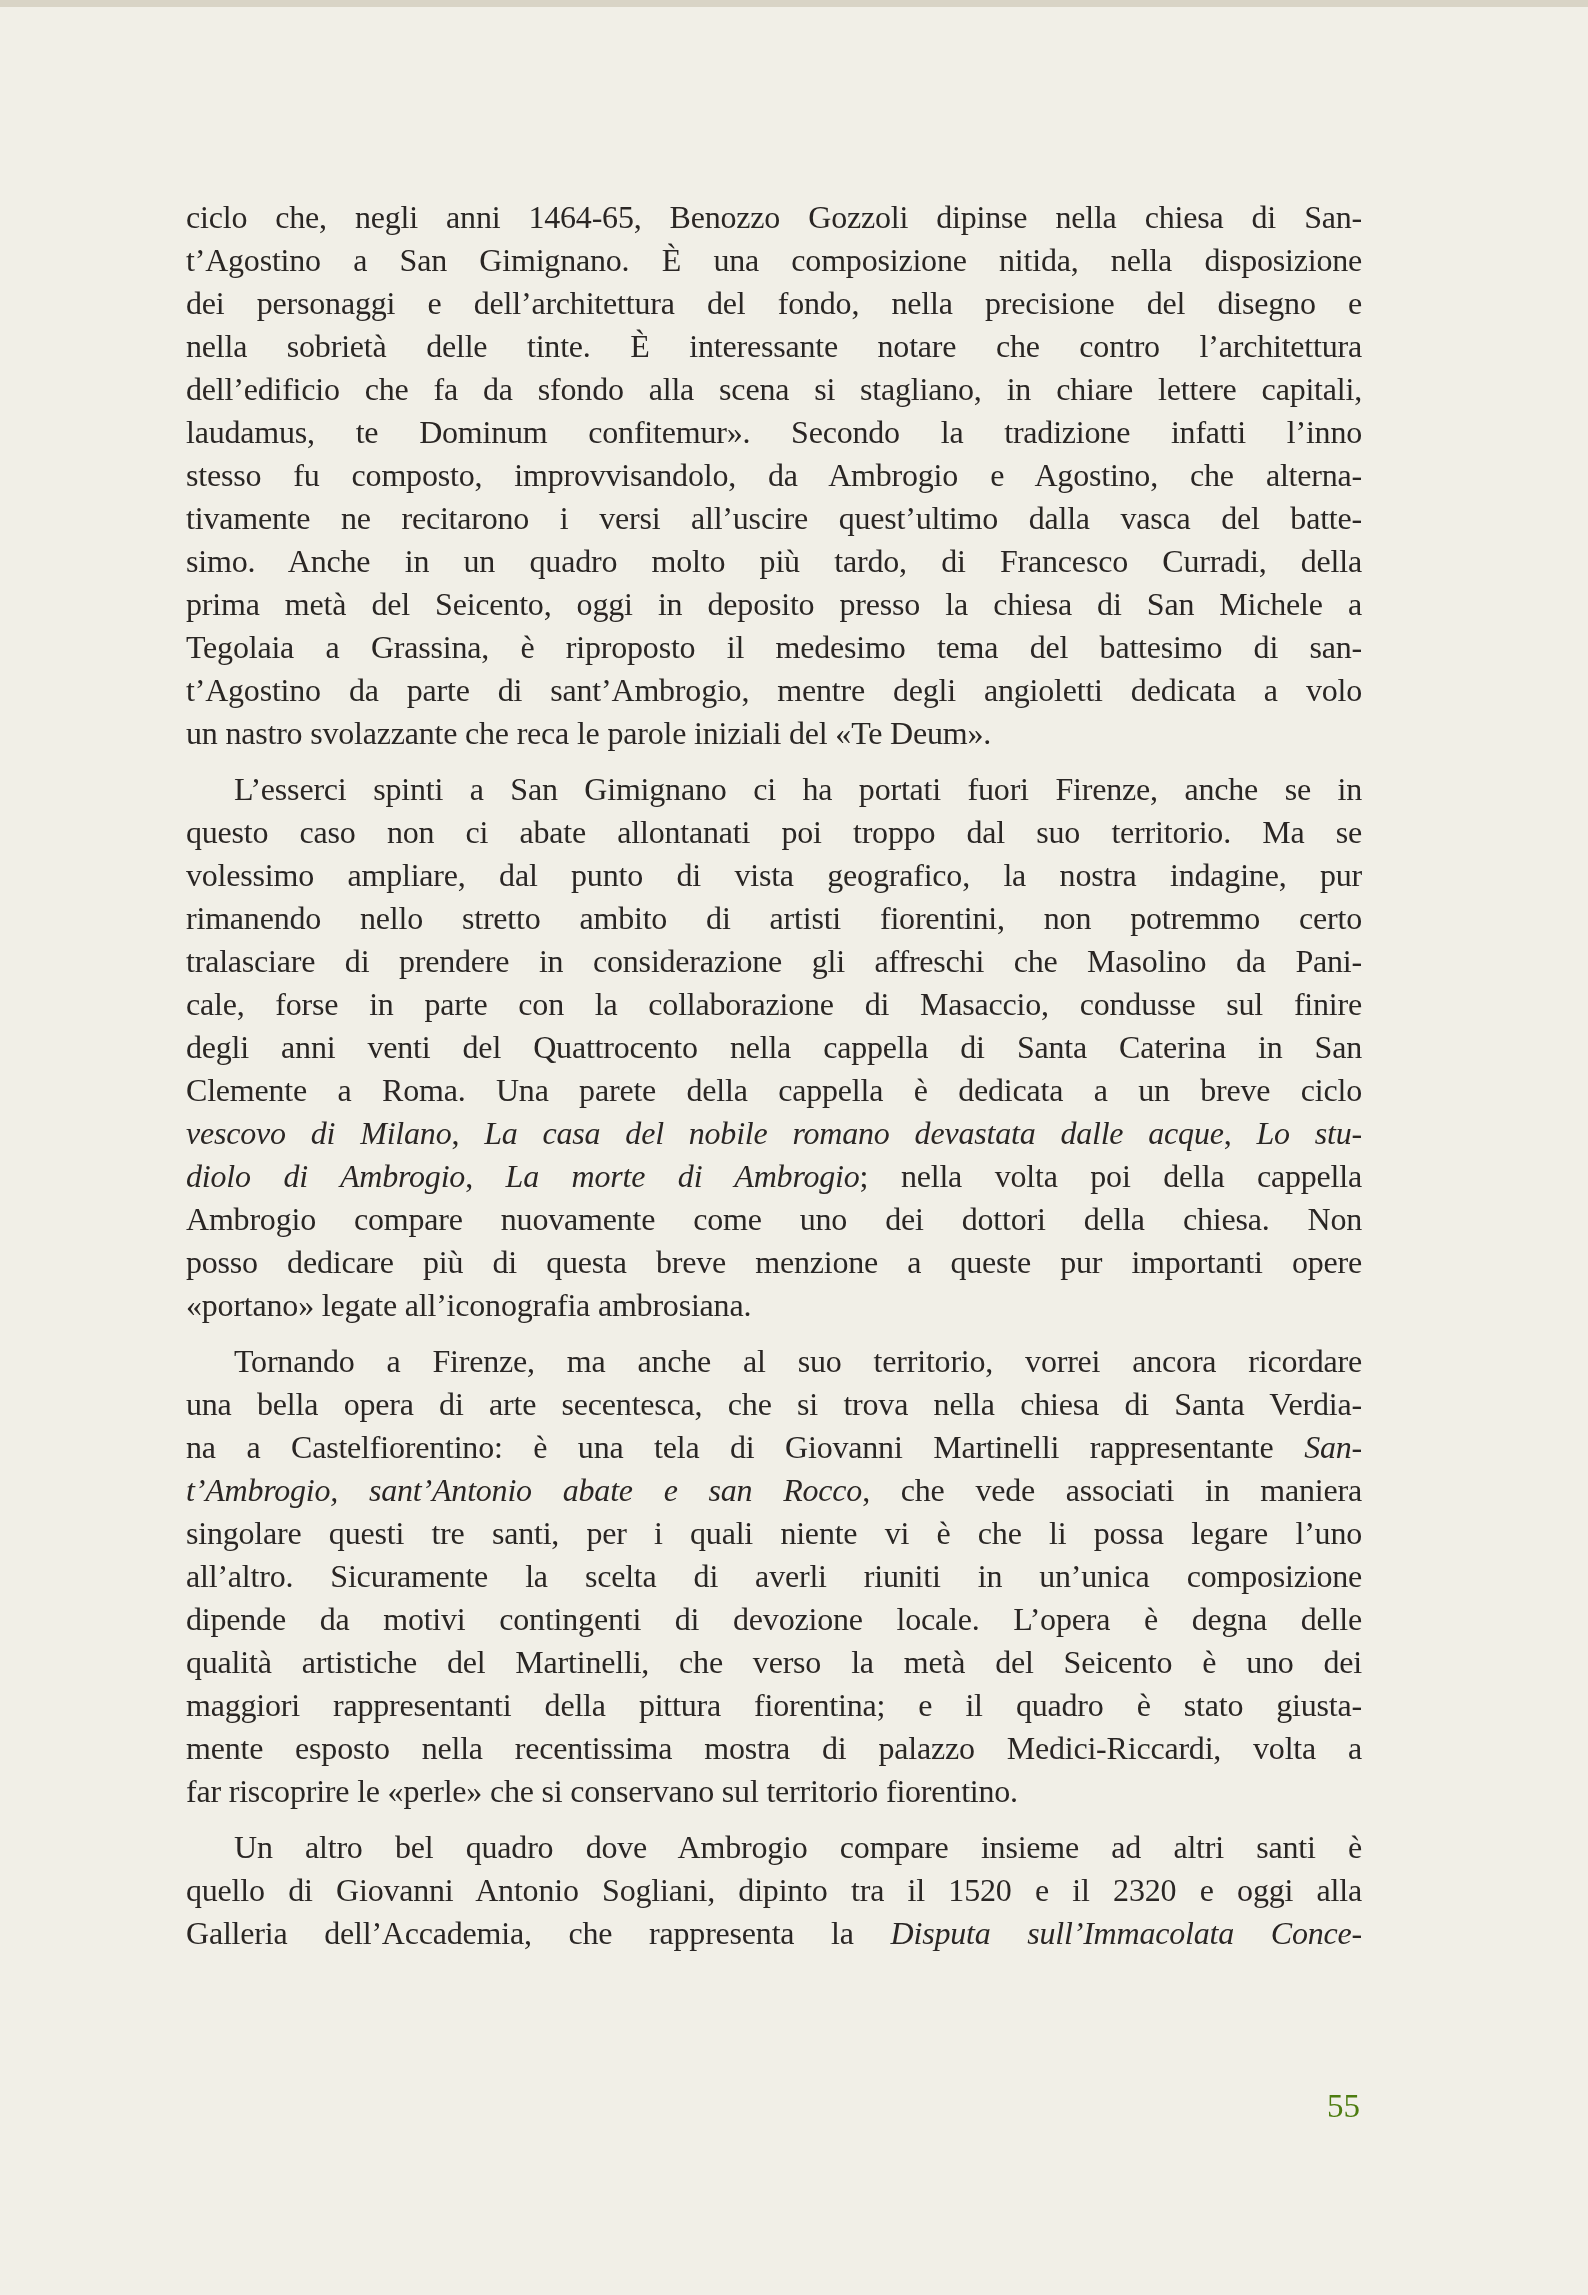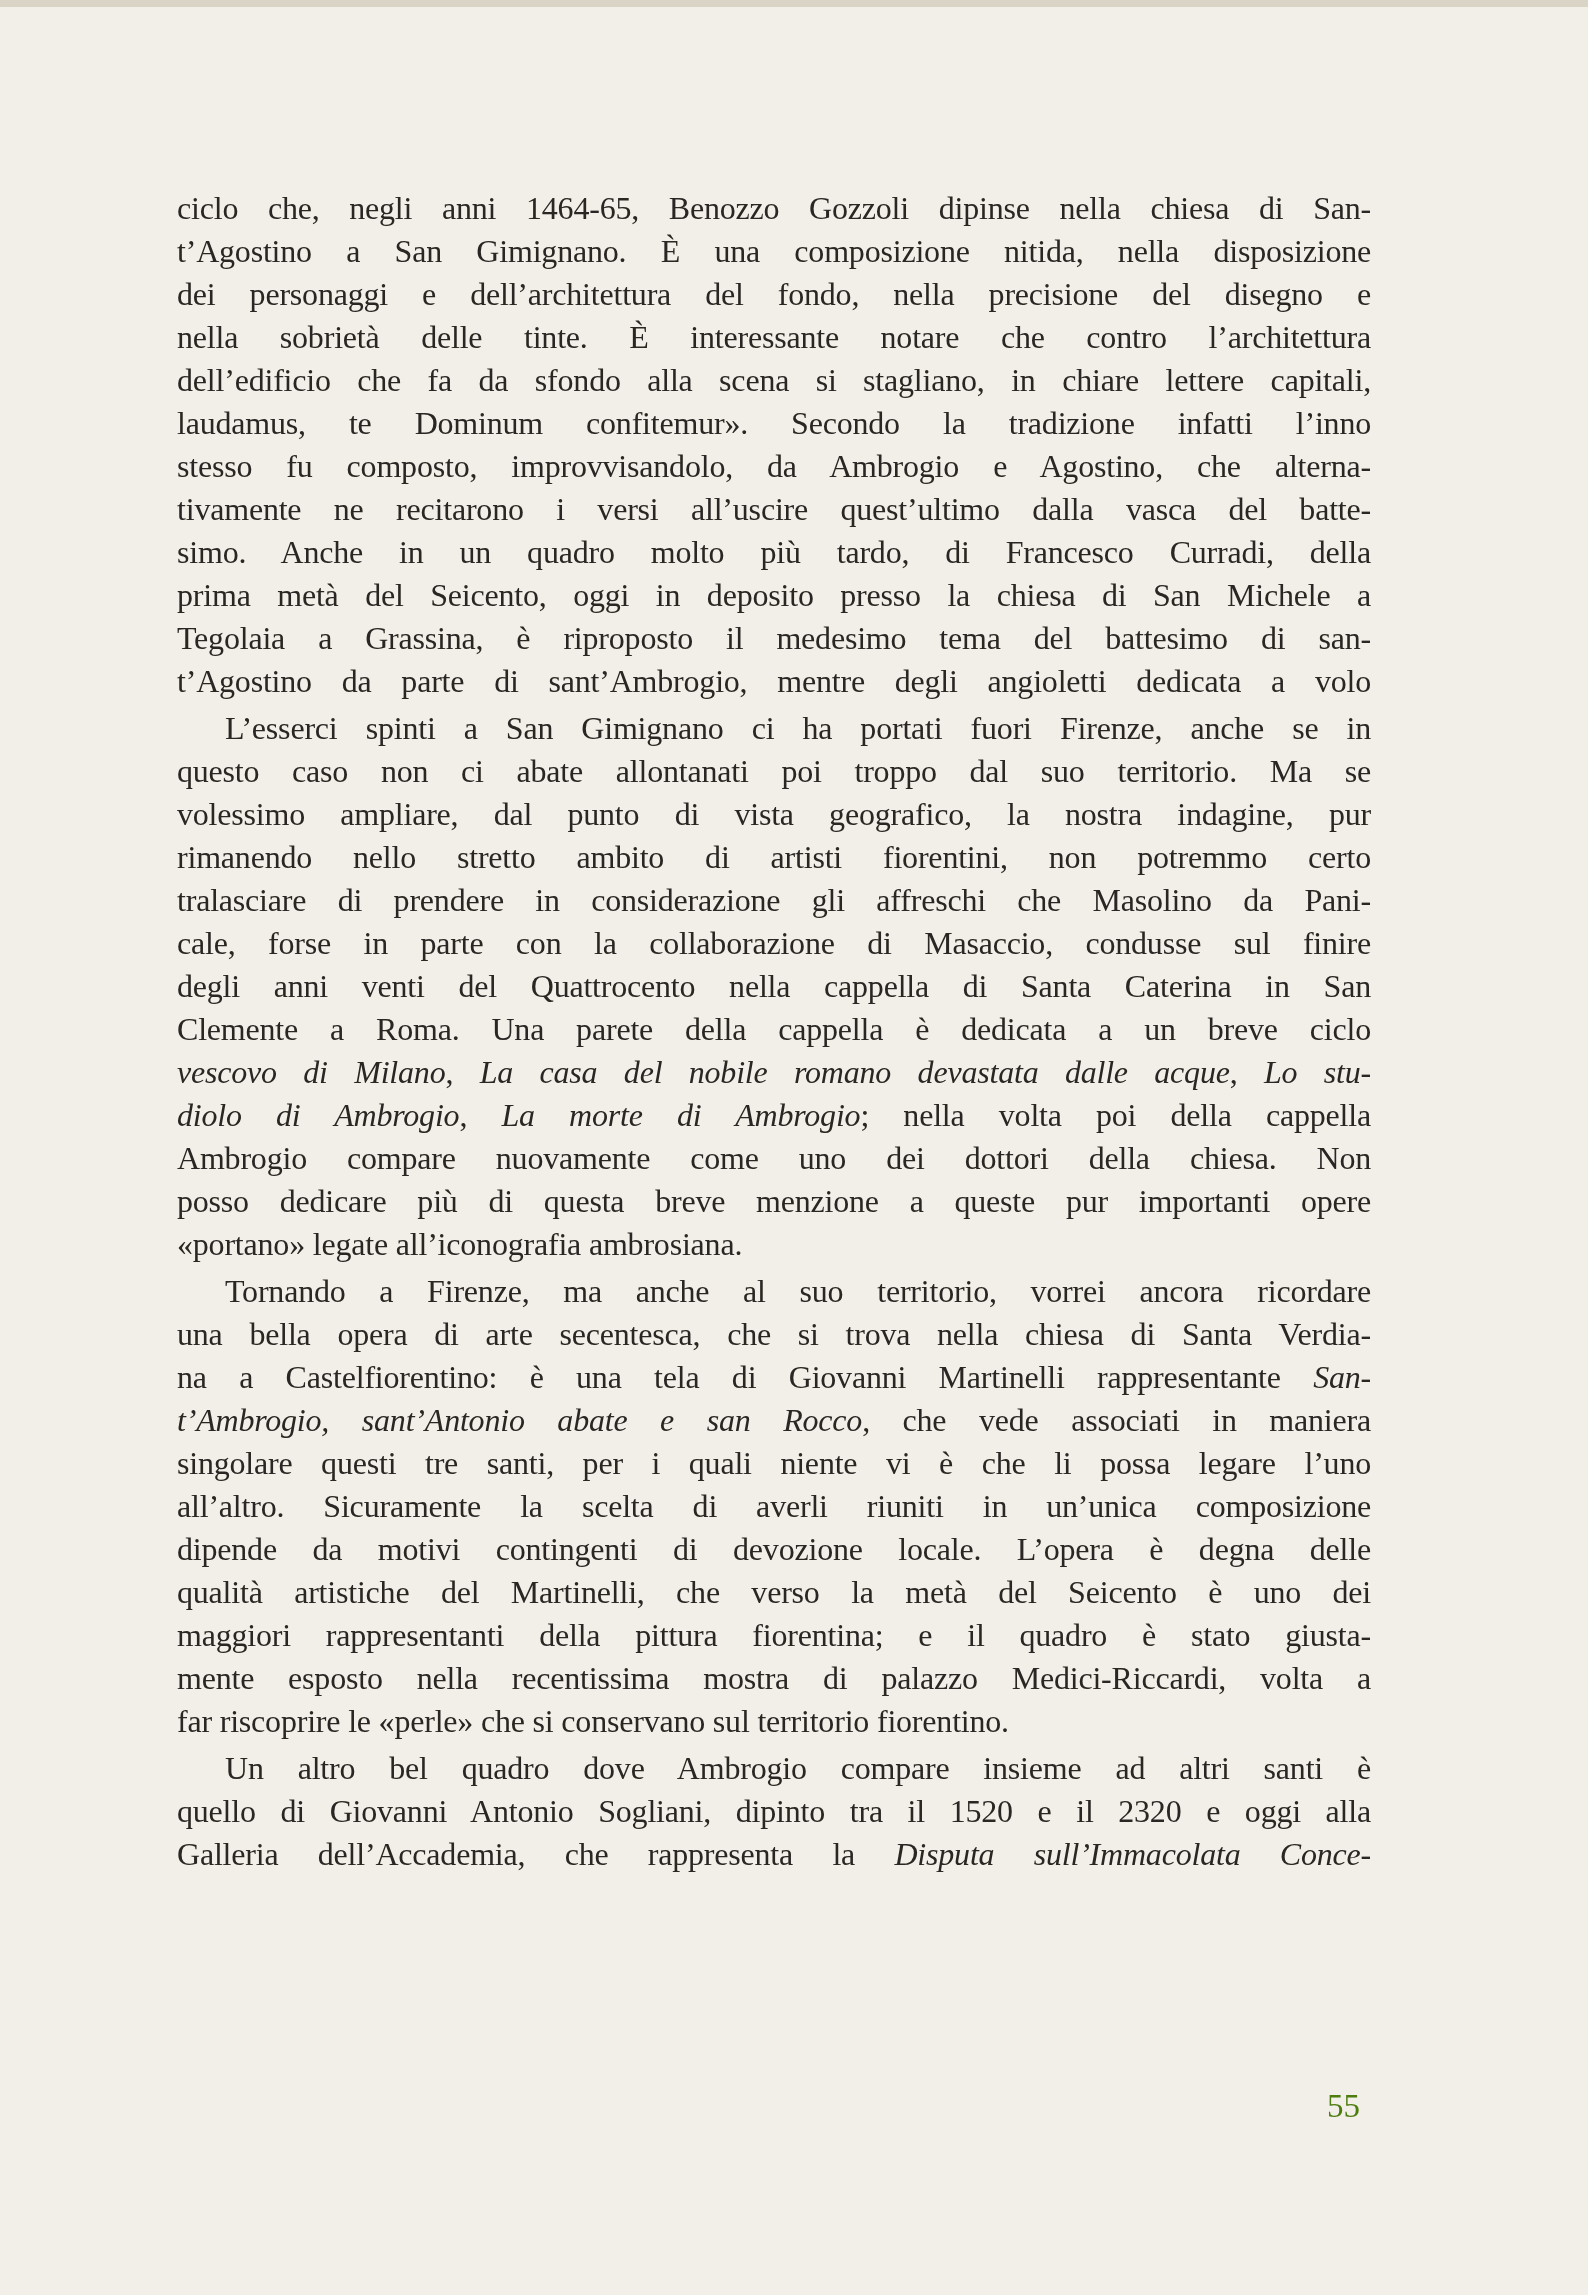--- a/index.html
+++ b/index.html
@@ -1,21 +1,21 @@
 <!DOCTYPE html>
 <html style="font-size:13px"><head>
 <meta charset="utf-8">
 <style>
   html,body{margin:0;padding:0;}
   body{width:1588px;height:2295px;background:#f1efe7;position:relative;overflow:hidden;
        font-family:"Liberation Serif","DejaVu Serif",serif;color:#2a2624;}
   .page-edge{position:absolute;top:0;left:0;width:1588px;height:6.6px;background:#d9d4c6;}
   .text-block{position:absolute;left:173px;top:183px;width:1202px;font-size:32px;line-height:43px;
               text-align:justify;hyphens:manual;letter-spacing:-0.2px;}
-  .text-block p{margin:4px;text-indent:0;font-family:Liberation Serif, serif;}
+  .text-block p{margin:13px;text-indent:0;font-family:Liberation Serif, serif;}
   .text-block .line{display:block;text-align:justify;text-align-last:justify;height:43px;white-space:nowrap;}
   .text-block .line.last{text-align-last:left;}
   .page-number{position:absolute;left:1327px;top:2088px;font-size:33px;color:#4d7c0f;}
 </style>
 </head>
 <body>
 
 <div class="page-edge"></div>
 <div class="text-block" id="text-block">
     <p>
@@ -24,20 +24,21 @@
       <span class="line">dei personaggi e dell’architettura del fondo, nella precisione del disegno e</span>
       <span class="line">nella sobrietà delle tinte. È interessante notare che contro l’architettura</span>
       <span class="line">dell’edificio che fa da sfondo alla scena si stagliano, in chiare lettere capitali,</span>
       <span class="line">laudamus, te Dominum confitemur». Secondo la tradizione infatti l’inno</span>
       <span class="line">stesso fu composto, improvvisandolo, da Ambrogio e Agostino, che alterna-</span>
       <span class="line">tivamente ne recitarono i versi all’uscire quest’ultimo dalla vasca del batte-</span>
       <span class="line">simo. Anche in un quadro molto più tardo, di Francesco Curradi, della</span>
       <span class="line">prima metà del Seicento, oggi in deposito presso la chiesa di San Michele a</span>
       <span class="line">Tegolaia a Grassina, è riproposto il medesimo tema del battesimo di san-</span>
       <span class="line">t’Agostino da parte di sant’Ambrogio, mentre degli angioletti dedicata a volo</span>
+      <span class="line last">un nastro svolazzante che reca le parole iniziali del «Te Deum».</span>
     </p>
     <p>
       <span class="line" style="padding-left: 48px;">L’esserci spinti a San Gimignano ci ha portati fuori Firenze, anche se in</span>
       <span class="line">questo caso non ci abate allontanati poi troppo dal suo territorio. Ma se</span>
       <span class="line">volessimo ampliare, dal punto di vista geografico, la nostra indagine, pur</span>
       <span class="line">rimanendo nello stretto ambito di artisti fiorentini, non potremmo certo</span>
       <span class="line">tralasciare di prendere in considerazione gli affreschi che Masolino da Pani-</span>
       <span class="line">cale, forse in parte con la collaborazione di Masaccio, condusse sul finire</span>
       <span class="line">degli anni venti del Quattrocento nella cappella di Santa Caterina in San</span>
       <span class="line">Clemente a Roma. Una parete della cappella è dedicata a un breve ciclo</span>

